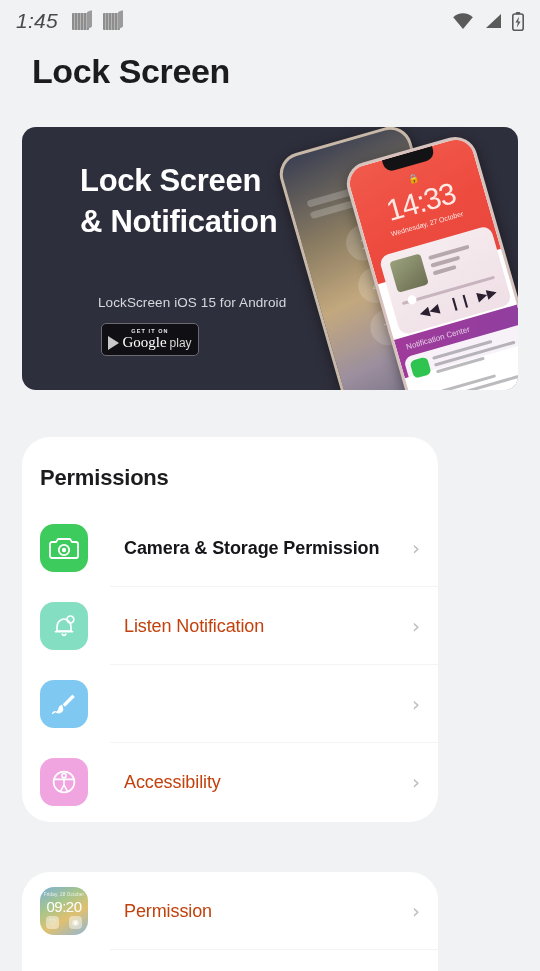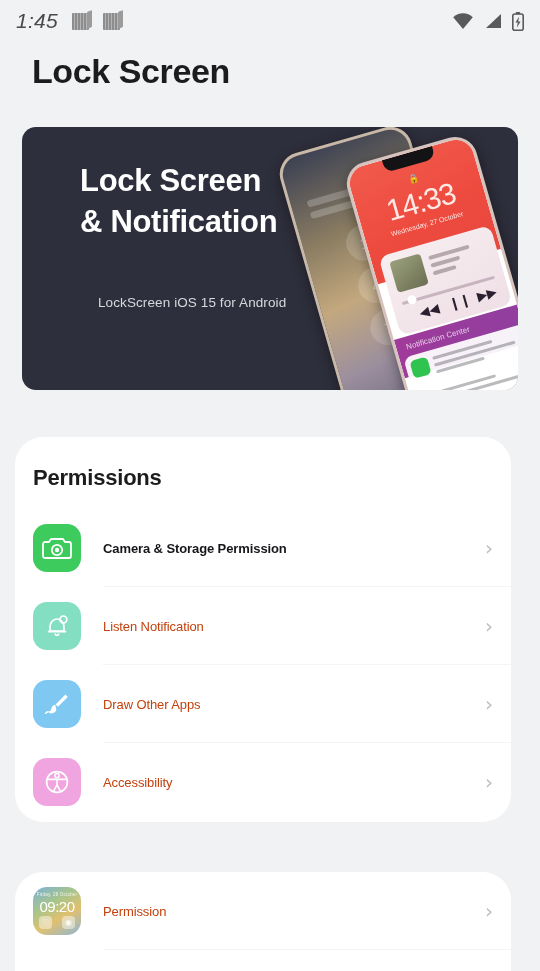--- a/index.html
+++ b/index.html
@@ -182,21 +182,21 @@
     position: absolute; left: 5px; top: 5px; width: 18px; height: 18px;
     background: #2fc44f; border-radius: 5px;
   }
   .pf-ln {
     position: absolute; left: 28px; height: 3px;
     background: rgba(60,60,70,.35); border-radius: 2px;
   }
 
   
   .card {
-    position: absolute; left: 15px; width: 496px;
+    position: absolute; left: 22px; width: 416px;
     background: #ffffff; border-radius: 28px;
   }
   #permissions-card { top: 437px; height: 385px; }
   #wallpaper-card  { top: 872px; height: 140px; }
 
   .card-title {
     position: absolute; left: 18px; top: 28px;
     font-size: 22px; font-weight: bold; color: #1c1c1e;
     letter-spacing: -.2px;
   }
@@ -207,22 +207,22 @@
     height: 78px;
     padding: 0 18px 0 18px;
   }
   .row-icon {
     width: 48px; height: 48px; border-radius: 14px;
     flex: 0 0 48px;
     display: flex; align-items: center; justify-content: center;
     position: relative; overflow: hidden;
   }
   .row-label {
-    margin-left: 22px;
-    font-size: 13px; letter-spacing: -.1px;
+    margin-left: 36px;
+    font-size: 18px; letter-spacing: -.1px;
     white-space: nowrap;
   }
   .row-label.active { color: #16161a; font-weight: bold; }
   .row-label.muted  { color: #c2410c; font-weight: normal; }
   .row-chevron {
     margin-left: auto; color: #bfbfc4; font-size: 20px; line-height: 1;
     font-family: "DejaVu Sans", sans-serif;
   }
   .divider {
     position: absolute; left: 88px; right: 0; bottom: 0;
@@ -288,20 +288,28 @@
 
   <div class="page-title">Lock Screen</div>
 
   <div class="banner">
     <div class="banner-text">
       <div class="banner-h1">Lock Screen</div>
       <div class="banner-h1">&amp; Notification</div>
     </div>
     <div class="banner-sub">LockScreen iOS 15 for Android</div>
 
+    <div class="gp-badge">
+      <div class="gp-get">GET IT ON</div>
+      <div class="gp-row">
+        <span class="gp-tri"></span>
+        <span class="gp-name">Google</span>
+        <span class="gp-play">play</span>
+      </div>
+    </div>
 
     <div class="phones">
 
       <div class="phone phone-back">
         <div class="pb-line" style="top:46px"></div>
         <div class="pb-line" style="top:58px;width:70px"></div>
         <div class="pb-circ" style="top:84px">1</div>
         <div class="pb-circ" style="top:128px">4</div>
         <div class="pb-circ" style="top:172px">7</div>
       </div>
@@ -375,21 +383,20 @@
       </div>
 
       <div class="row">
         <div class="row-icon ic-brush">
           <svg width="28" height="28" viewBox="0 0 28 28">
             <path d="M22.4 4.6 L12.6 14.4 l2.4 2.4 L24.8 7 z" fill="#ffffff"></path>
             <path d="M12.2 14.8 c-2.4 .6 -3.6 2 -4 4.2 -.3 1.7 -1.3 2.6 -3 2.7 1.2 1.6 3.4 2.2 5.2 1.4 2.2 -.9 3.2 -2.6 2.8 -4.6 z" fill="#ffffff"></path>
             <path d="M5.2 21.7 c-1.2 .1 -2 .7 -2.6 1.6" fill="none" stroke="#ffffff" stroke-width="1.4" stroke-linecap="round"></path>
           </svg>
         </div>
-        <div class="row-label muted">Draw Other Apps</div>
         <div class="row-chevron">›</div>
         <div class="divider"></div>
       </div>
 
       <div class="row">
         <div class="row-icon ic-access">
           <svg width="30" height="30" viewBox="0 0 30 30">
             <circle cx="15" cy="15" r="10.4" fill="none" stroke="#ffffff" stroke-width="1.7"></circle>
             <circle cx="15" cy="8.6" r="2.1" fill="none" stroke="#ffffff" stroke-width="1.6"></circle>
             <path d="M6.6 12.4 h16.8" fill="none" stroke="#ffffff" stroke-width="1.6" stroke-linecap="round"></path>

